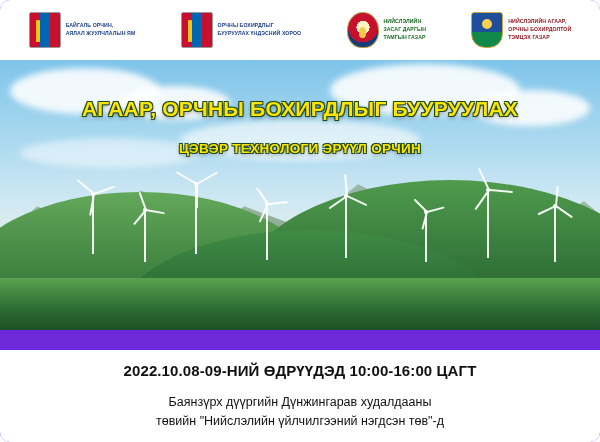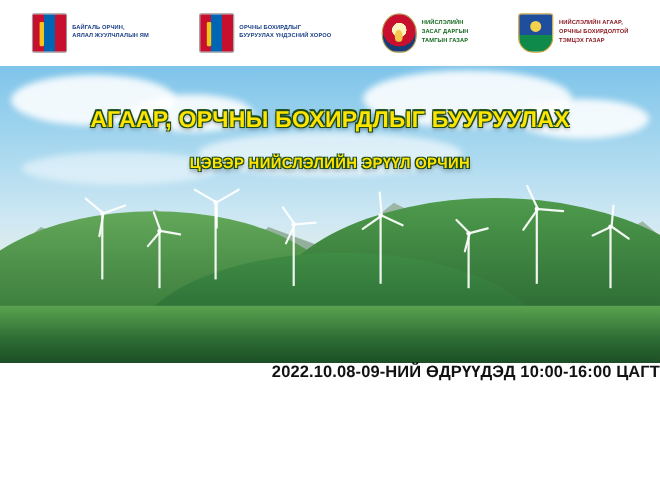--- a/index.html
+++ b/index.html
@@ -9,20 +9,21 @@
   }
   body {
     font-family: "Liberation Sans", sans-serif;
   }
   #poster {
     position: relative;
     width: 600px;
     height: 442px;
     overflow: hidden;
     background: #6d28d9;
+    border-radius: 10px;
   }
 
   
   .logo-bar {
     position: absolute;
     top: 0; left: 0;
     width: 600px;
     height: 60px;
     background: #ffffff;
     display: flex;
@@ -247,26 +248,26 @@
       1px -1px 0 #1b4a1b,
       -1px -1px 0 #1b4a1b,
       0 2px 4px rgba(0,0,0,.45);
   }
 
   
   .info-panel {
     position: absolute;
     left: 0; bottom: 0;
     width: 600px;
-    height: 112px;
+    height: 92px;
     background: #ffffff;
     z-index: 7;
-    text-align: right;
-    box-sizing: border-box;
-    padding-top: 0;
+    text-align: center;
+    box-sizing: border-box;
+    padding-top: 12px;
   }
   .info-date {
     font-size: 15px;
     font-weight: bold;
     color: #111111;
     letter-spacing: 0.1px;
     margin: 0 0 14px 0;
   }
   .info-venue {
     font-size: 12.5px;
@@ -384,20 +385,22 @@
       <div class="mast" style="height:56px;"></div>
       <div class="hub"></div>
       <div class="blade" style="height:20px; transform: rotate(65deg);"></div>
       <div class="blade" style="height:20px; transform: rotate(185deg);"></div>
       <div class="blade" style="height:20px; transform: rotate(305deg);"></div>
     </div>
   </div>
 
   <div class="headline-wrap">
     <p class="headline">АГААР, ОРЧНЫ БОХИРДЛЫГ БУУРУУЛАХ</p>
-    <p class="subhead">ЦЭВЭР НИЙСЛЭЛИЙН ЭРҮҮЛ ОРЧИН</p>
+    <p class="subhead">ЦЭВЭР ТЕХНОЛОГИ ЭРҮҮЛ ОРЧИН</p>
   </div>
 
   <div class="info-panel">
     <p class="info-date">2022.10.08-09-НИЙ ӨДРҮҮДЭД 10:00-16:00 ЦАГТ</p>
+    <p class="info-venue">Баянзүрх дүүргийн Дүнжингарав худалдааны
+төвийн "Нийслэлийн үйлчилгээний нэгдсэн төв"-д</p>
   </div>
 
 </div>
 
 </body></html>

